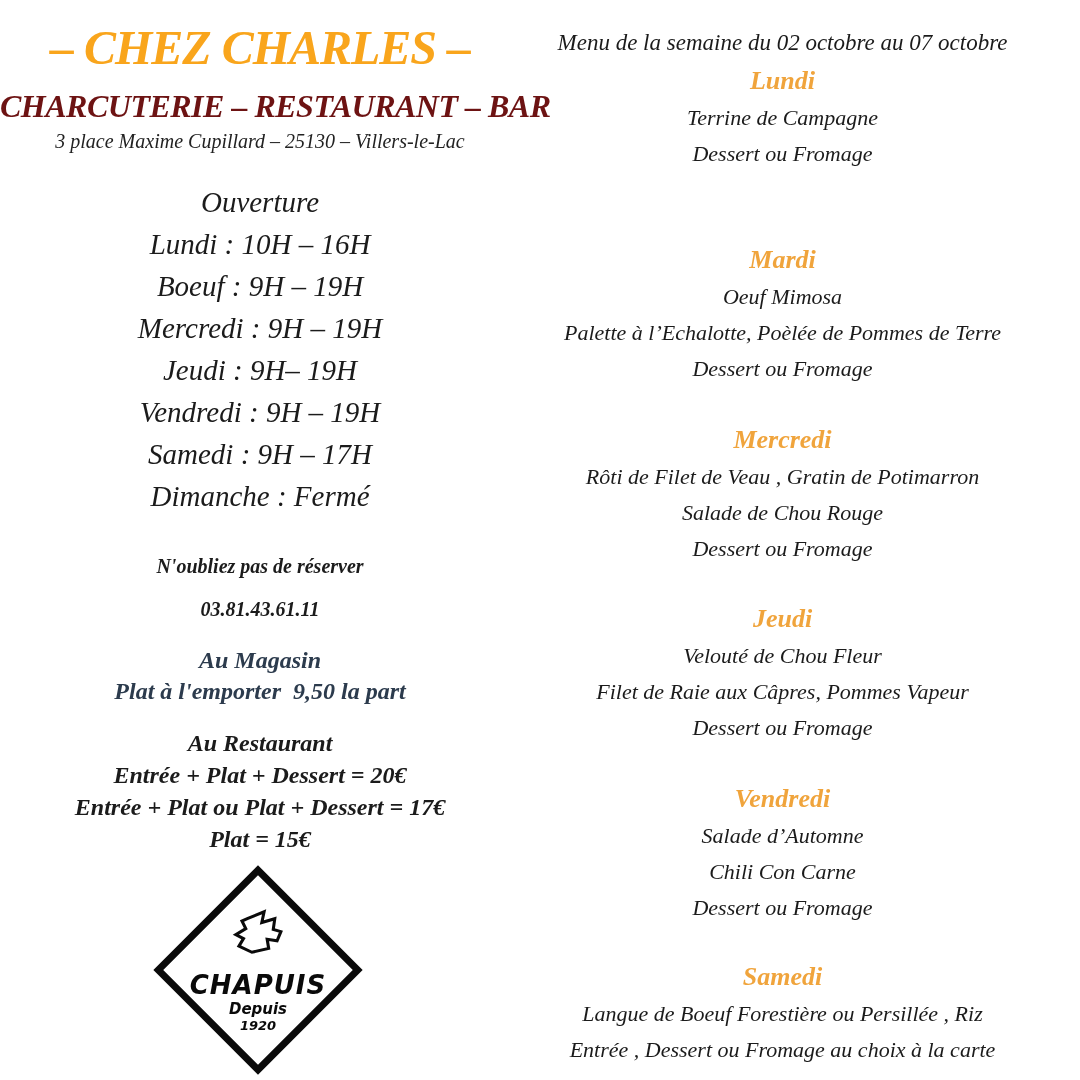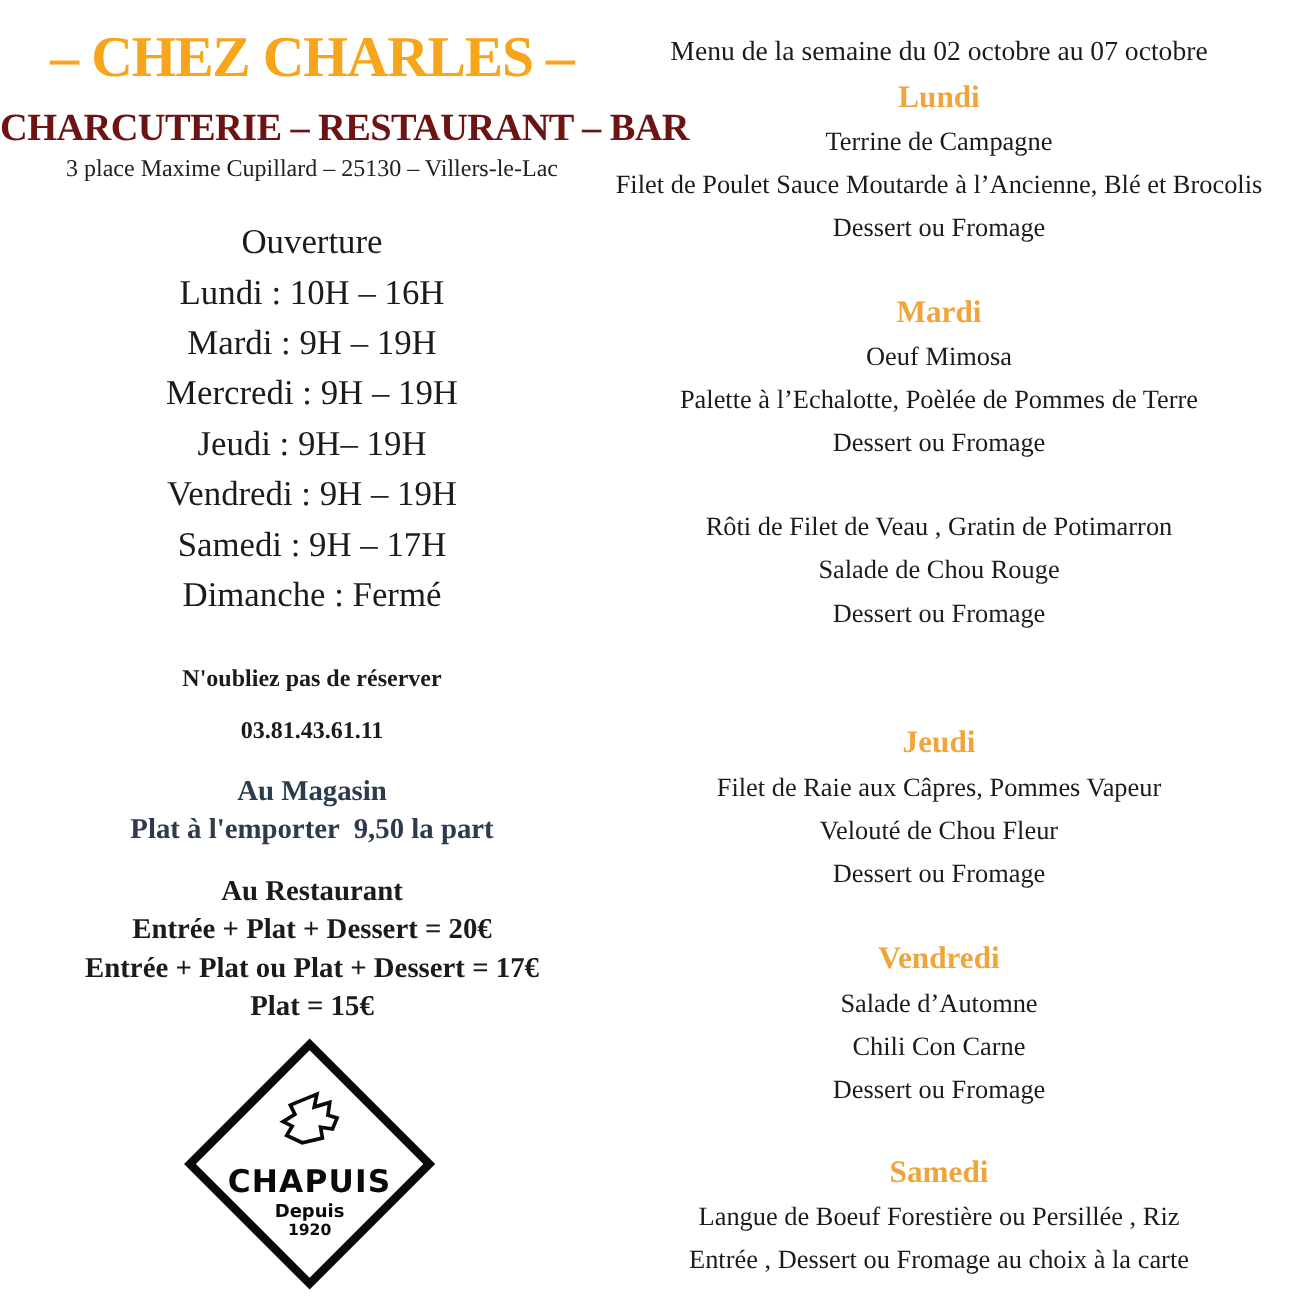--- a/index.html
+++ b/index.html
@@ -1,18 +1,18 @@
 <!DOCTYPE html>
 <html style="--title-orange: #F9A51C; --day-orange: #F0A43C; --maroon: #6D1313; --slate: #2C3B4D; --text: #1b1b1b;"><head>
 <meta charset="utf-8">
 <style>
   * { margin:0; padding:0; box-sizing:border-box; }
   html,body { width:1080px; height:1080px; }
   body { background:#ffffff; font-family:"Liberation Serif", serif; color:var(--text,#1b1b1b); overflow:hidden; }
-  .canvas { position:relative; width:1080px; height:999px; background:#ffffff; }
+  .canvas { position:relative; width:1080px; height:999px; background:#ffffff;font-style:italic; }
 
   .col-left  { position:absolute; left:0; top:0; width:520px; height:1080px; text-align:center; }
   .col-right { position:absolute; left:505px; top:0; width:555px; height:1080px; text-align:center; }
 
   .title    { position:absolute; top:20px;  width:100%; font-size:48px; font-weight:bold; color:var(--title-orange); letter-spacing:-1px; white-space:nowrap; }
   .subtitle { position:absolute; top:88px;  width:100%; font-size:32px; font-weight:bold; color:var(--maroon); letter-spacing:-0.5px; white-space:nowrap; }
   .address  { position:absolute; top:130px; width:100%; font-size:20px; color:#222; white-space:nowrap; }
 
   .hours    { position:absolute; top:181px; width:100%; font-size:29px; line-height:42px; }
   .reserve  { position:absolute; top:545px; width:100%; font-size:20px; font-weight:bold; line-height:43px; }
@@ -48,21 +48,21 @@
   <div class="col-left">
     <div class="title">– CHEZ CHARLES –</div>
     <div class="subtitle">CHARCUTERIE – RESTAURANT – BAR</div>
     <div class="address">3 place Maxime Cupillard – 25130 – Villers-le-Lac</div>
 
     <div class="hours">
       <div>Ouverture</div>
 
         <div>Lundi : 10H – 16H</div>
 
-        <div>Mardi : 9H – 19H</div>
+        <div>Boeuf : 9H – 19H</div>
 
         <div>Mercredi : 9H – 19H</div>
 
         <div>Jeudi : 9H– 19H</div>
 
         <div>Vendredi : 9H – 19H</div>
 
         <div>Samedi : 9H – 17H</div>
 
         <div>Dimanche : Fermé</div>
@@ -102,47 +102,47 @@
   </div>
 
   <div class="col-right">
     <div class="menu-heading">Menu de la semaine du 02 octobre au 07 octobre</div>
     <div class="days">
 
         <div class="day">
           <div class="day-label">Lundi</div>
           <div>
             <div class="menu-line">Terrine de Campagne</div>
-            <div class="menu-line">Filet de Poulet Sauce Moutarde à l’Ancienne, Blé et Brocolis</div>
             <div class="menu-line">Dessert ou Fromage</div>
           </div>
         </div>
 
         <div class="day">
           <div class="day-label">Mardi</div>
           <div>
             <div class="menu-line">Oeuf Mimosa</div>
             <div class="menu-line">Palette à l’Echalotte, Poèlée de Pommes de Terre</div>
             <div class="menu-line">Dessert ou Fromage</div>
           </div>
         </div>
 
         <div class="day">
+          <div class="day-label">Mercredi</div>
           <div>
             <div class="menu-line">Rôti de Filet de Veau , Gratin de Potimarron</div>
             <div class="menu-line">Salade de Chou Rouge</div>
             <div class="menu-line">Dessert ou Fromage</div>
           </div>
         </div>
 
         <div class="day">
           <div class="day-label">Jeudi</div>
           <div>
+            <div class="menu-line">Velouté de Chou Fleur</div>
             <div class="menu-line">Filet de Raie aux Câpres, Pommes Vapeur</div>
-            <div class="menu-line">Velouté de Chou Fleur</div>
             <div class="menu-line">Dessert ou Fromage</div>
           </div>
         </div>
 
         <div class="day">
           <div class="day-label">Vendredi</div>
           <div>
             <div class="menu-line">Salade d’Automne</div>
             <div class="menu-line">Chili Con Carne</div>
             <div class="menu-line">Dessert ou Fromage</div>

